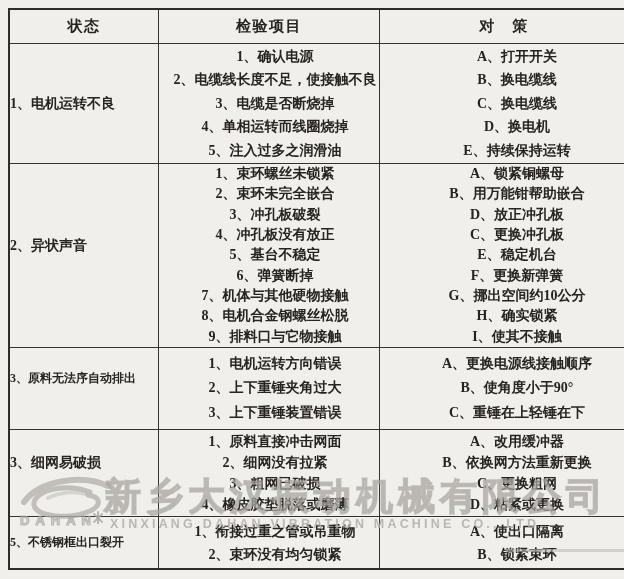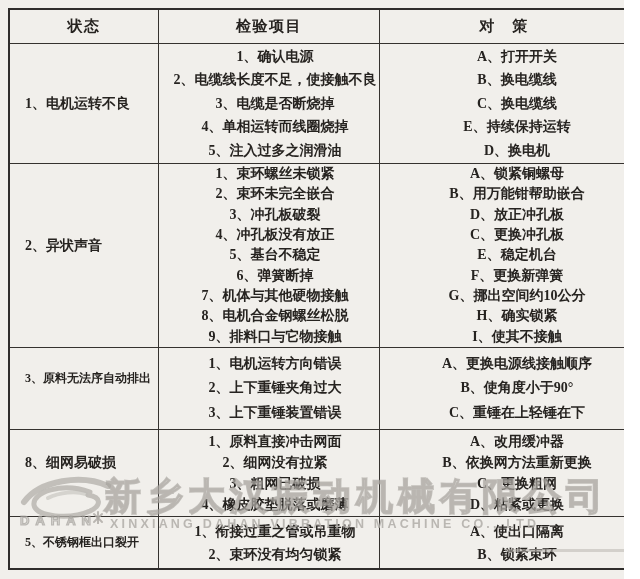--- a/index.html
+++ b/index.html
@@ -27,21 +27,21 @@
     overflow:hidden;
   }
   .br{border-right:1.5px solid #35322f;}
   .bb{border-bottom:1.5px solid #35322f;}
   .header-cell{
     display:flex;align-items:center;justify-content:center;
     font-size:15px;letter-spacing:1.5px;font-weight:700;
   }
   .status-cell{
     display:flex;align-items:center;
-    padding-left:15px;font-size:14px;white-space:nowrap;
+    padding-left:0;font-size:14px;white-space:nowrap;
   }
   .status-cell.small{font-size:12px;}
   .status-cell.lift span{transform:translateY(-10px);display:inline-block;}
   .list-cell{
     display:flex;flex-direction:column;justify-content:center;
     font-size:14px;white-space:nowrap;text-align:center;
   }
   .items-cell{padding-left:12px;}
   .actions-cell{padding-left:26px;}
   .lh-r1 .li{line-height:23.5px;}
@@ -104,22 +104,22 @@
       <div class="li">1、确认电源</div>
       <div class="li">2、电缆线长度不足，使接触不良</div>
       <div class="li">3、电缆是否断烧掉</div>
       <div class="li">4、单相运转而线圈烧掉</div>
       <div class="li">5、注入过多之润滑油</div>
     </div>
     <div class="cell list-cell actions-cell bb lh-r1">
       <div class="li">A、打开开关</div>
       <div class="li">B、换电缆线</div>
       <div class="li">C、换电缆线</div>
+      <div class="li">D、换电机</div>
       <div class="li">E、持续保持运转</div>
-      <div class="li">D、换电机</div>
     </div>
 
     <div class="cell status-cell lift br bb">
       <span>2、异状声音</span>
     </div>
     <div class="cell list-cell items-cell br bb lh-r2">
       <div class="li">1、束环螺丝未锁紧</div>
       <div class="li">2、束环未完全嵌合</div>
       <div class="li">3、冲孔板破裂</div>
       <div class="li">4、冲孔板没有放正</div>
@@ -149,21 +149,21 @@
       <div class="li">2、上下重锤夹角过大</div>
       <div class="li">3、上下重锤装置错误</div>
     </div>
     <div class="cell list-cell actions-cell bb lh-r3">
       <div class="li">A、更换电源线接触顺序</div>
       <div class="li">B、使角度小于90°</div>
       <div class="li">C、重锤在上轻锤在下</div>
     </div>
 
     <div class="cell status-cell lift br bb">
-      <span>8、细网易破损</span>
+      <span>3、细网易破损</span>
     </div>
     <div class="cell list-cell items-cell br bb lh-r4">
       <div class="li">1、原料直接冲击网面</div>
       <div class="li">2、细网没有拉紧</div>
       <div class="li">3、粗网已破损</div>
       <div class="li">4、橡皮胶垫脱落或磨薄</div>
     </div>
     <div class="cell list-cell actions-cell bb lh-r4">
       <div class="li">A、改用缓冲器</div>
       <div class="li">B、依换网方法重新更换</div>

